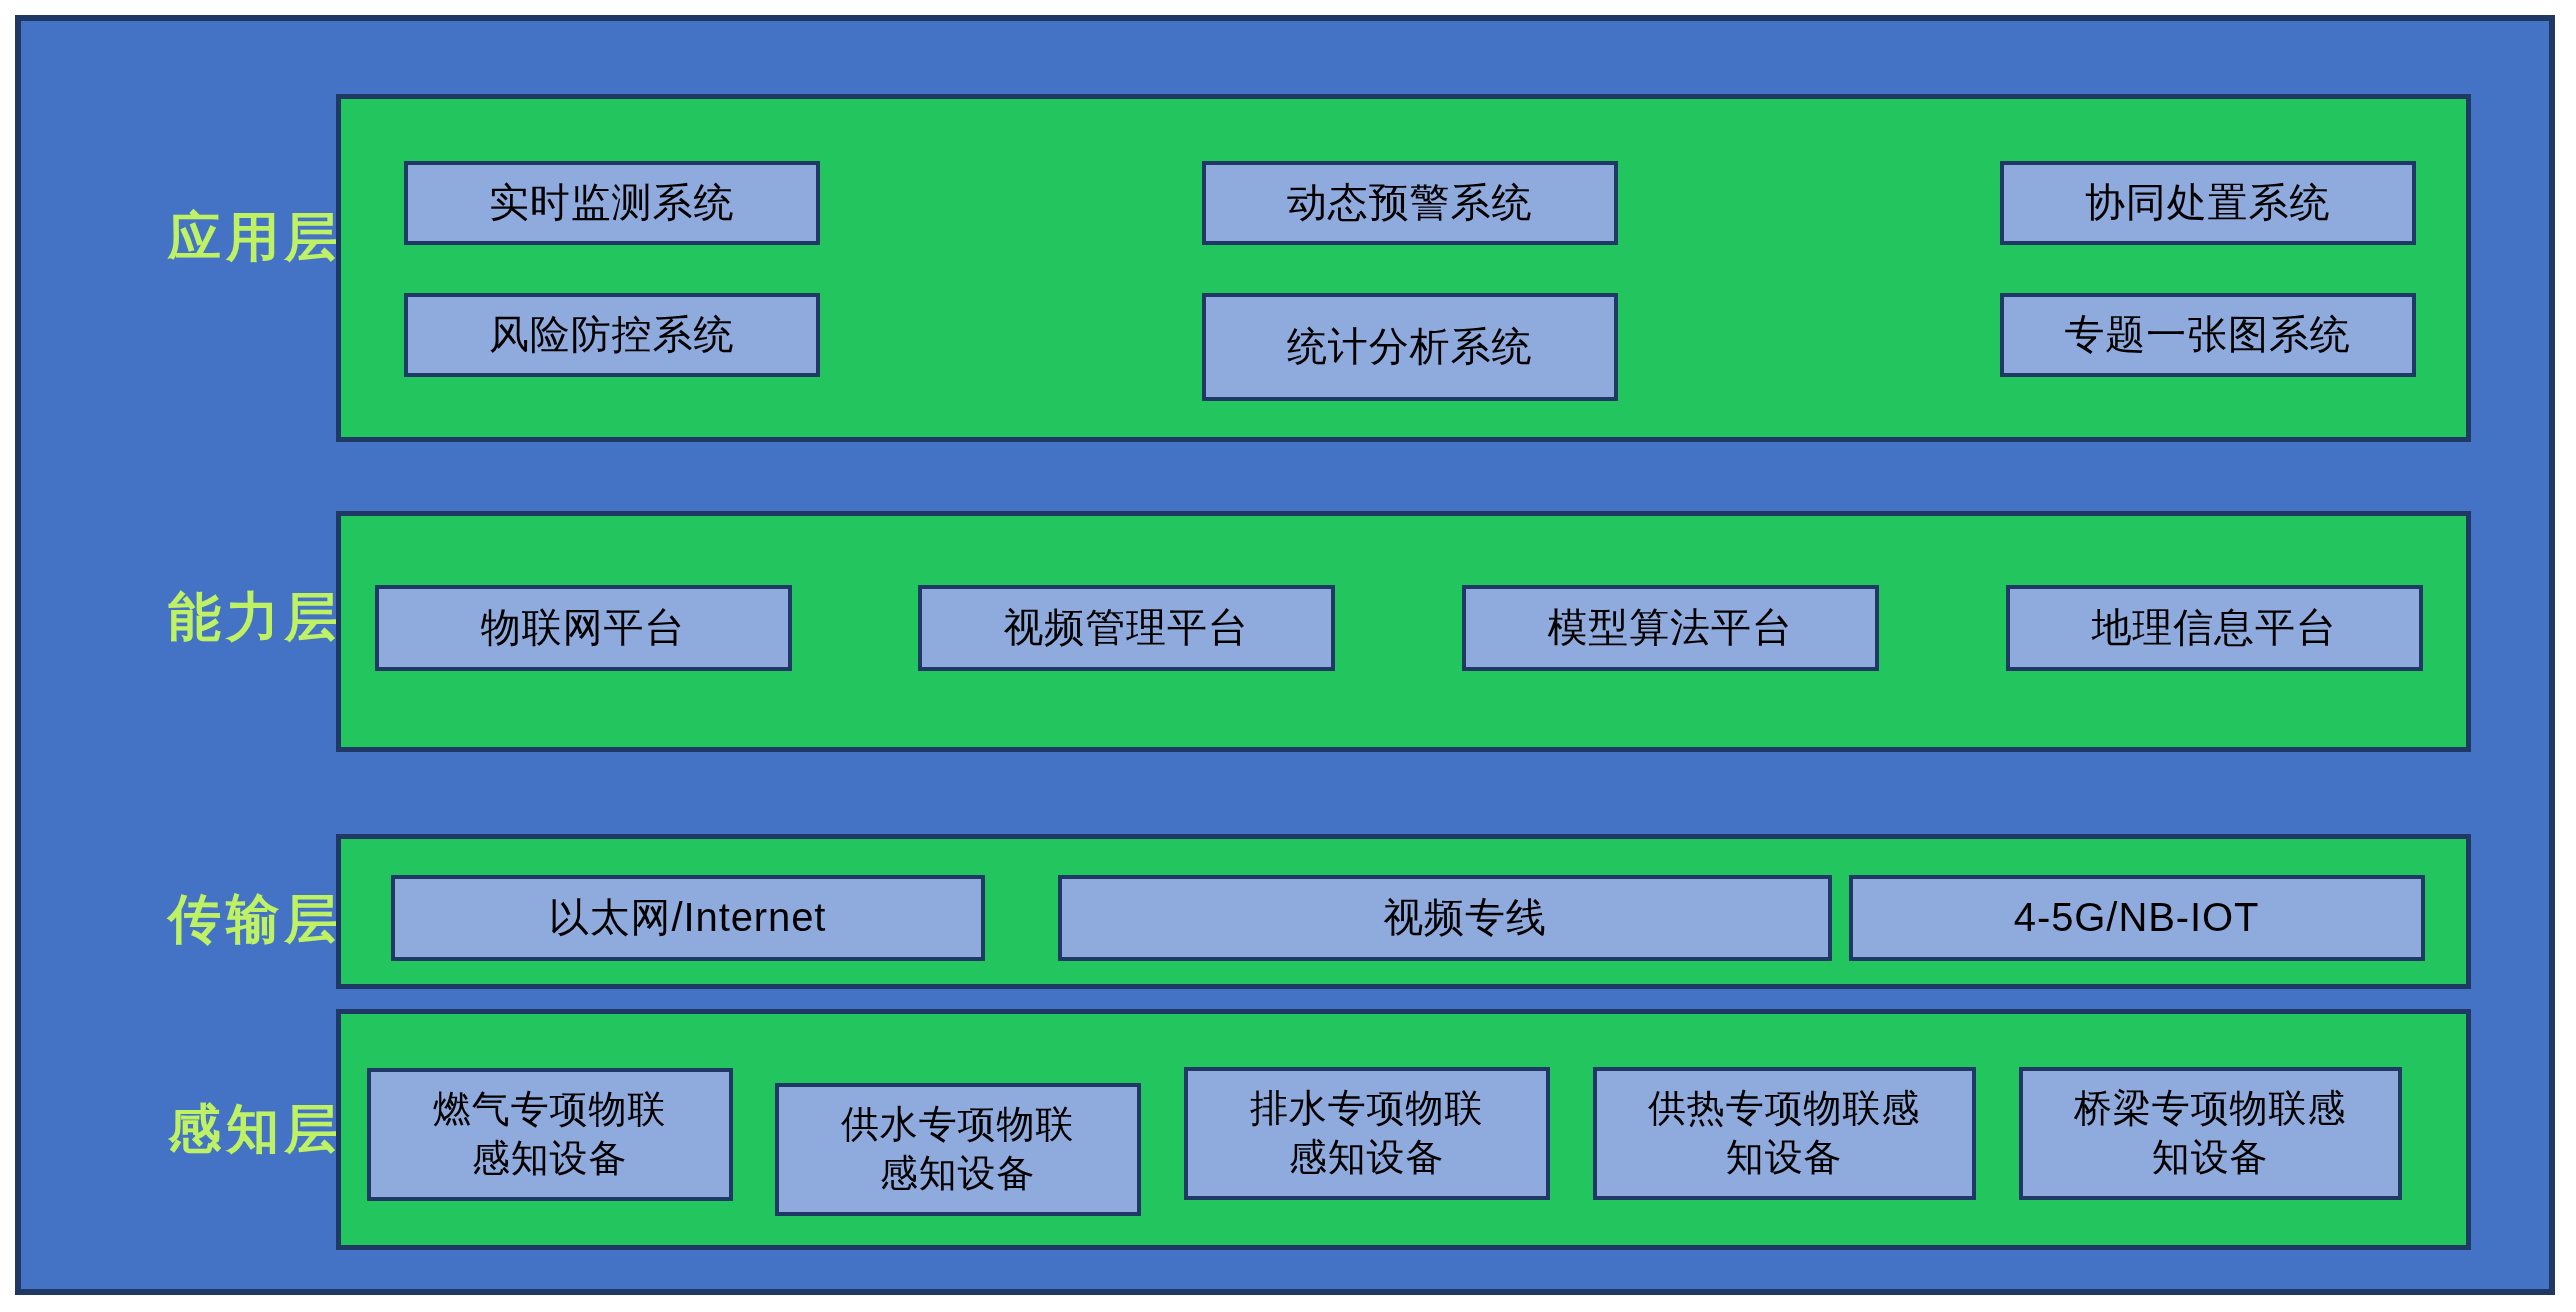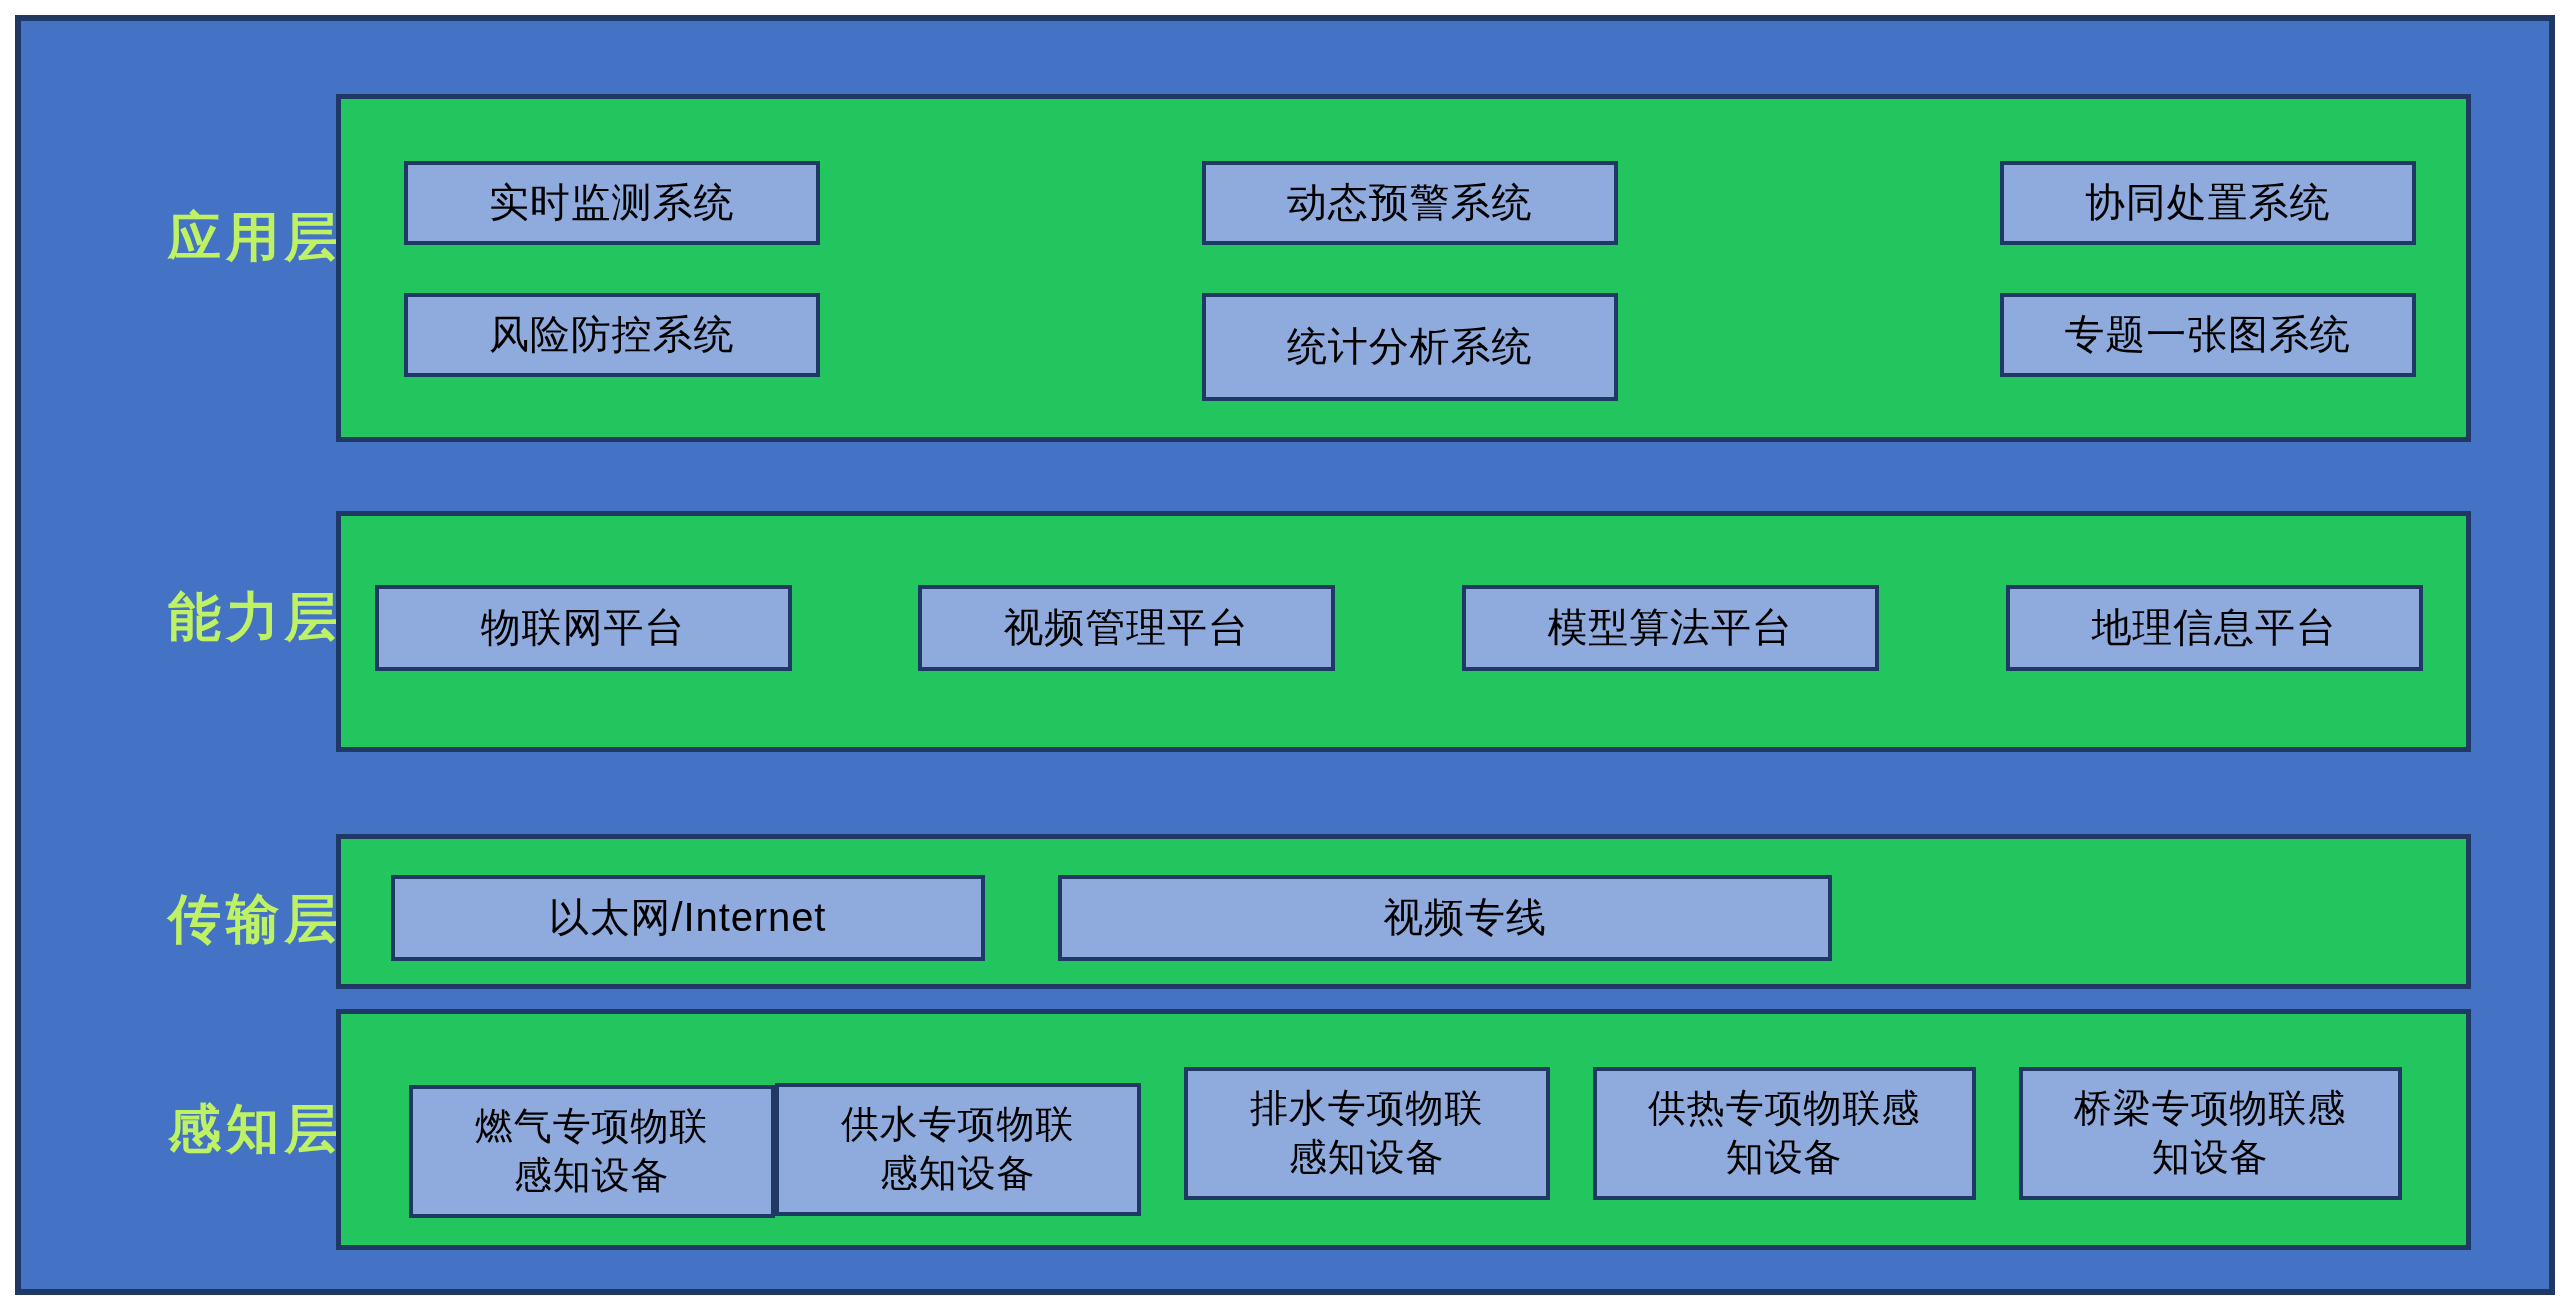--- a/index.html
+++ b/index.html
@@ -109,25 +109,26 @@
 
     <div class="node-box" style="left:1665px; top:69px; width:417px; height:86px;">地理信息平台</div>
   </div>
 
   <div class="layer-panel" style="left:315px; top:813px; width:2135px; height:155px;">
 
     <div class="node-box" style="left:50px;  top:36px; width:594px; height:86px;">以太网/Internet</div>
 
     <div class="node-box" style="left:717px; top:36px; width:774px; height:86px;padding-left:46px;">视频专线</div>
 
+    <div class="node-box" style="left:1508px; top:36px; width:576px; height:86px;">4-5G/NB-IOT</div>
   </div>
 
   <div class="layer-panel" style="left:315px; top:988px; width:2135px; height:241px;">
 
-    <div class="node-box two-line" style="left:26px;   top:71px; width:366px; height:133px;margin-left:42px;">燃气专项物联
+    <div class="node-box two-line" style="left:26px;   top:54px; width:366px; height:133px;">燃气专项物联
 感知设备</div>
 
     <div class="node-box two-line" style="left:434px;  top:53px; width:366px; height:133px;margin-top:16px;">供水专项物联
 感知设备</div>
 
     <div class="node-box two-line" style="left:843px;  top:53px; width:366px; height:133px;">排水专项物联
 感知设备</div>
 
     <div class="node-box two-line" style="left:1252px; top:53px; width:383px; height:133px;">供热专项物联感
 知设备</div>

